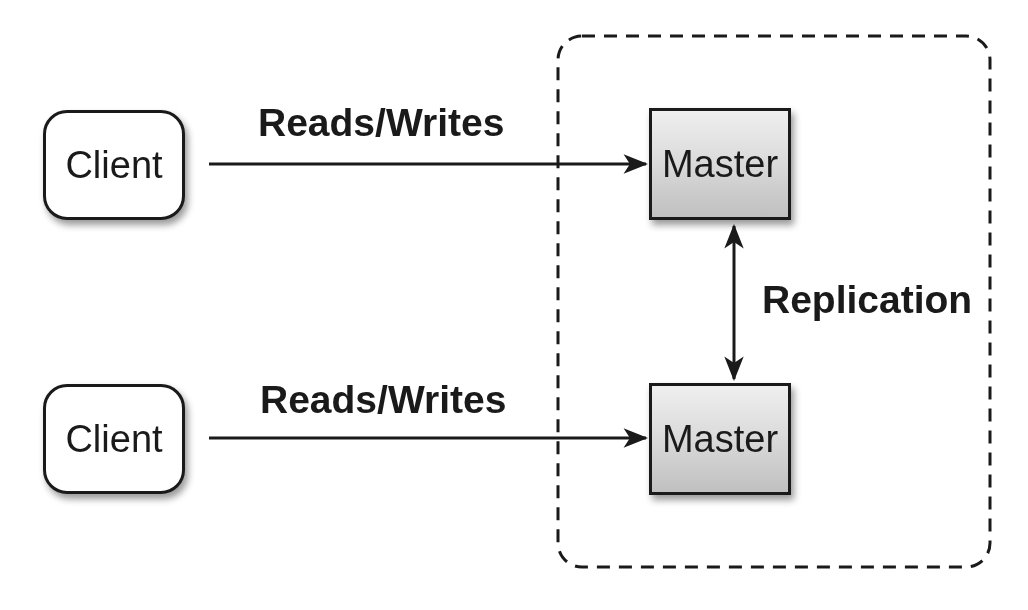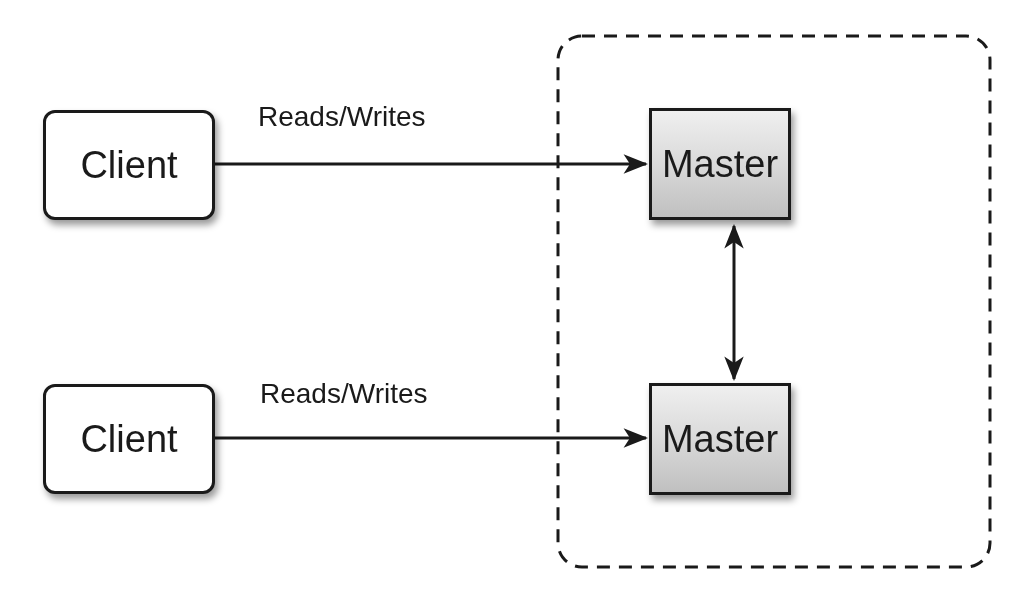--- a/index.html
+++ b/index.html
@@ -27,42 +27,43 @@
     display: flex;
     align-items: center;
     justify-content: center;
     font-size: 38px;
     line-height: 1;
     box-sizing: border-box;
     border: 3px solid var(--ink, #1a1a1a);
     box-shadow: 3px 5px 7px rgba(0,0,0,0.40);
   }
   .node-client {
-    width: 172px;
+    width: 142px;
     height: 110px;
-    border-radius: 12px;
+    border-radius: 24px;
     background: var(--client_fill, #ffffff);
   }
   .node-master {
     width: 142px;
     height: 112px;
     background: linear-gradient(180deg,
       var(--master_fill_top, #efefef) 0%,
       #dcdcdc 45%,
       var(--master_fill_bottom, #c0c0c0) 100%);
   }
   #client-top    { left: 43px;  top: 110px; }
   #client-bottom { left: 43px;  top: 384px; }
   #master-top    { left: 649px; top: 108px; }
   #master-bottom { left: 649px; top: 383px; }
   .edge-label {
     position: absolute;
-    font-size: 28px;
+    font-size: 39px;
     line-height: 1;
     white-space: nowrap;
+    font-weight: bold;
   }
   #label-rw-top    { left: 258px; top: 103px; }
   #label-rw-bottom { left: 260px; top: 380px; }
   #label-replication { left: 762px; top: 280px; }
 </style>
 </head>
 <body>
 
 <div class="canvas" style="--background: #ffffff; --ink: #1a1a1a; --client_fill: #ffffff; --master_fill_top: #efefef; --master_fill_bottom: #c0c0c0;">
 
@@ -95,14 +96,15 @@
   </div>
 
   <div class="node node-master" id="master-bottom">
     <span>Master</span>
   </div>
 
   <div class="edge-label" id="label-rw-top">Reads/Writes</div>
 
   <div class="edge-label" id="label-rw-bottom">Reads/Writes</div>
 
+  <div class="edge-label" id="label-replication">Replication</div>
 
 </div>
 
 </body></html>

